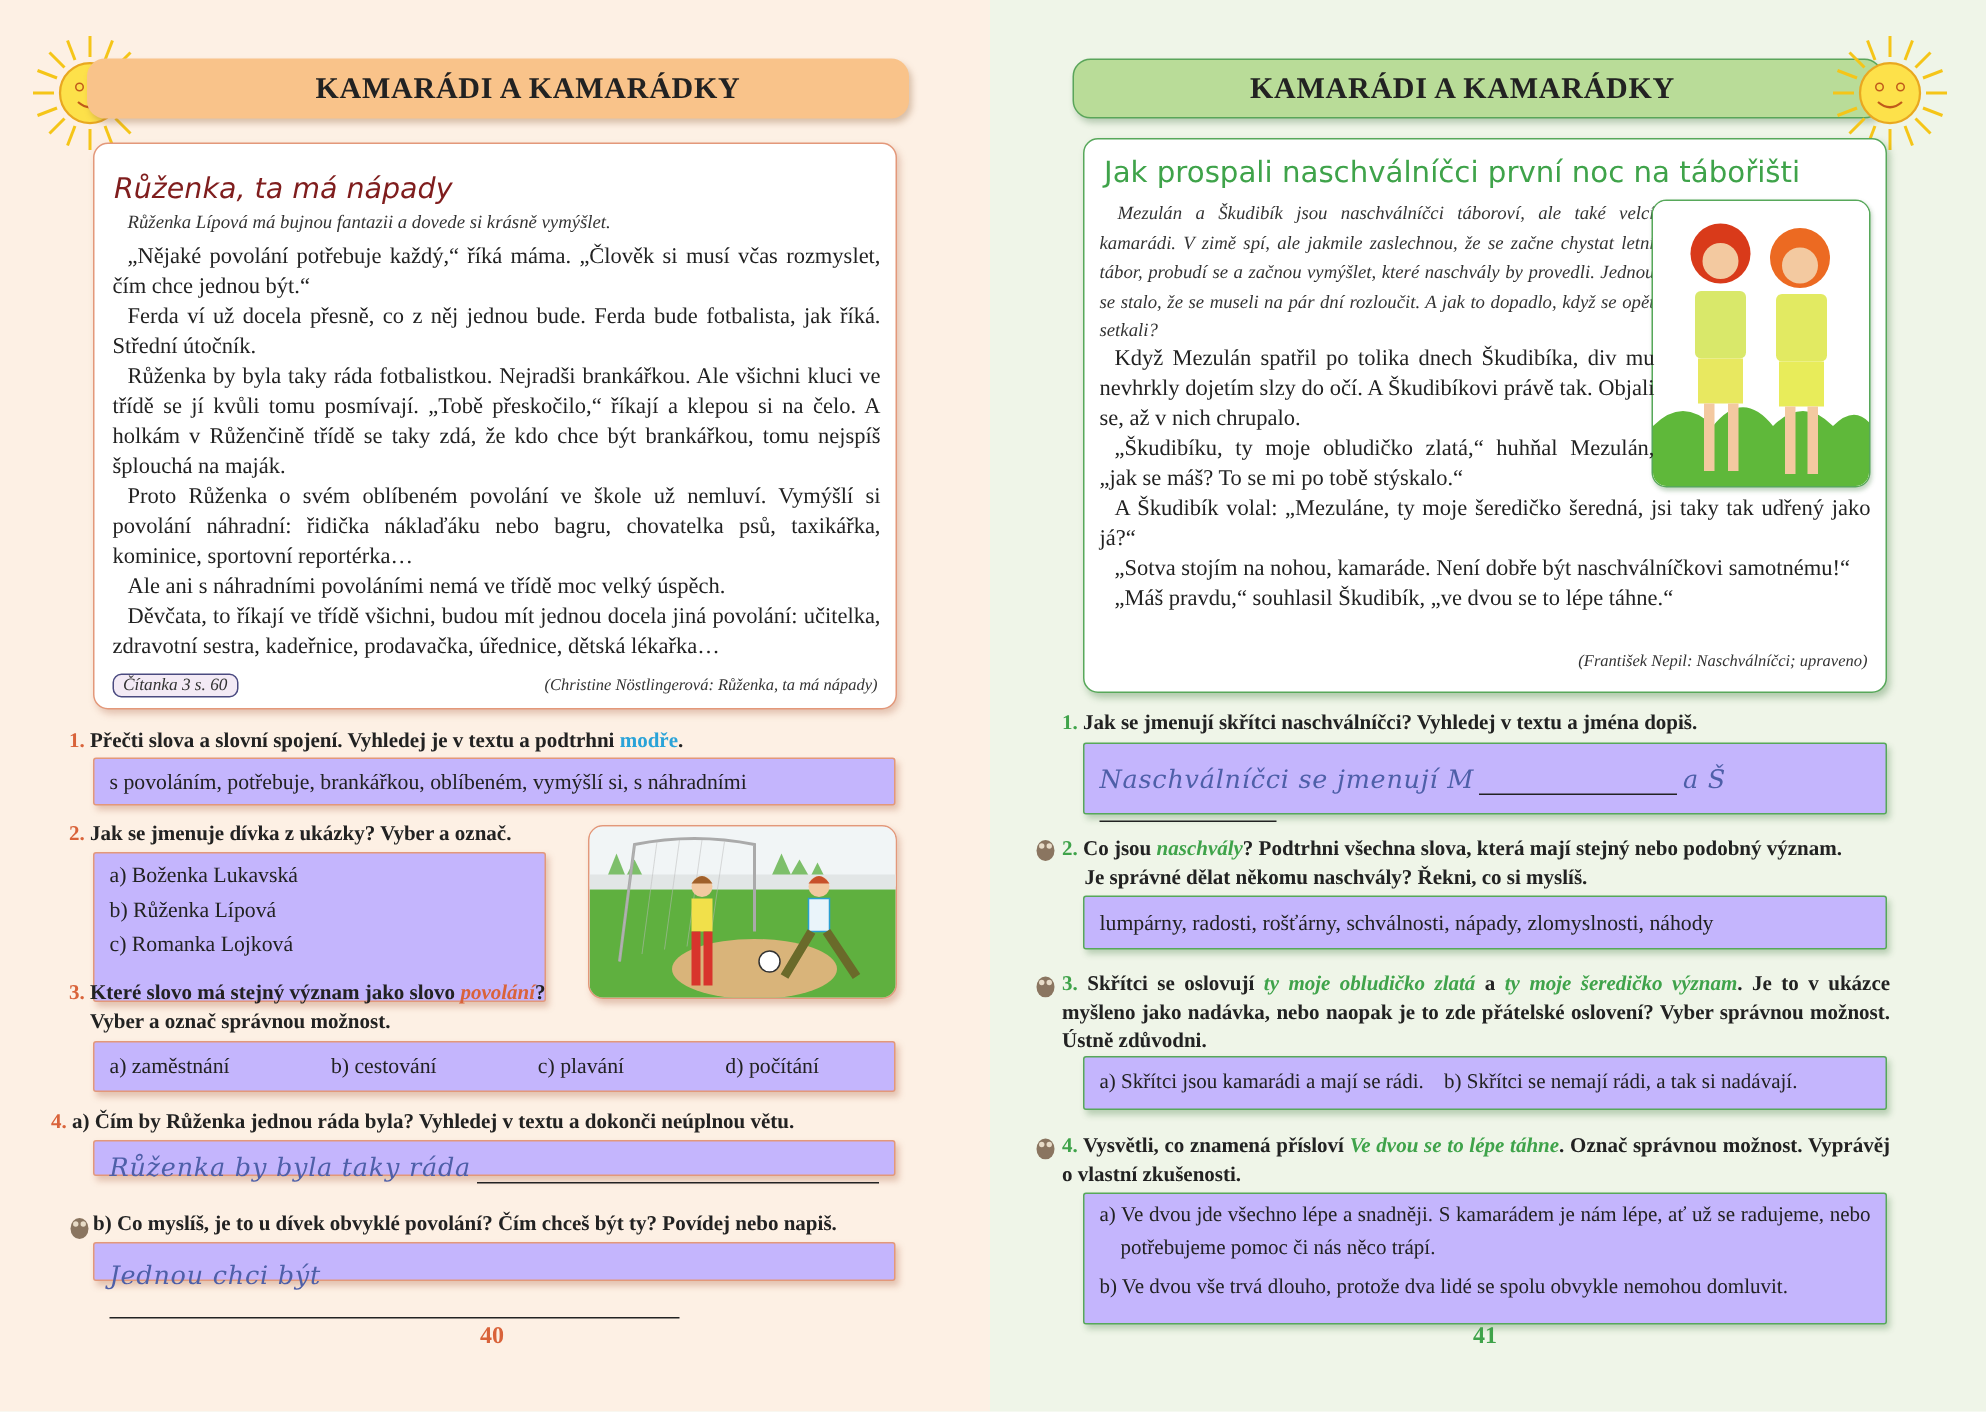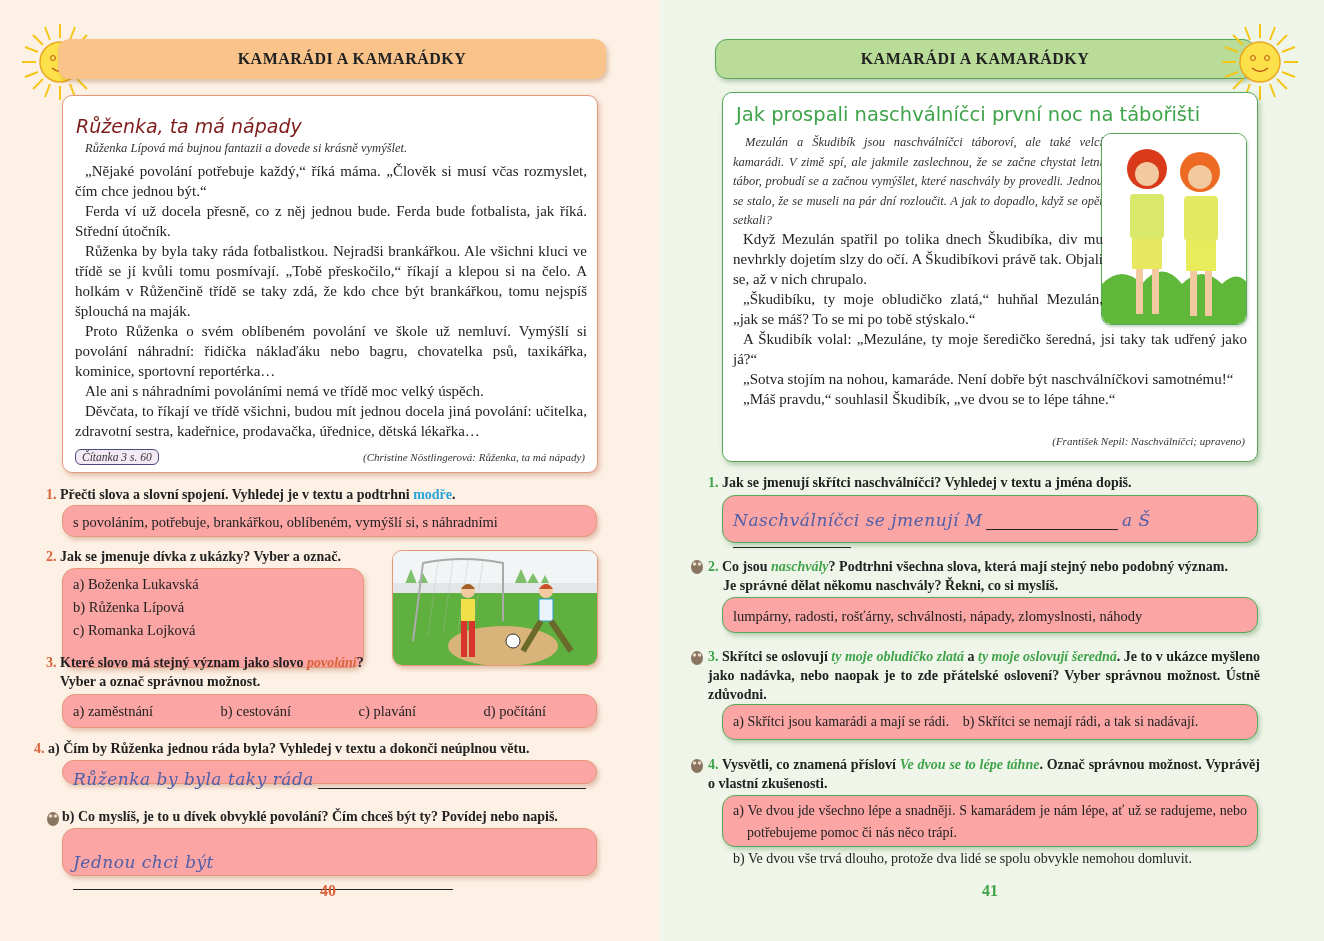--- a/index.html
+++ b/index.html
@@ -7,21 +7,21 @@
   body { font-family: "Liberation Serif", "DejaVu Serif", serif; color: #222; position: relative; }
 
   .page { position: absolute; top: 0; height: 941px; }
   .page-left { left: 0; width: 660px; background: #fdf0e4; }
   .page-right { left: 660px; width: 664px; background: #eff5e8; }
 
   
   .banner {
     position: absolute; top: 39px; height: 40px; border-radius: 12px;
     display: flex; align-items: center; justify-content: center;
-    font-family: "Liberation Serif", serif; font-weight: bold; font-size: 16px; letter-spacing: 0.5px; color: #222;
+    font-family: "Liberation Serif", serif; font-weight: bold; font-size: 20px; letter-spacing: 0.5px; color: #222;
   }
   .banner-left { left: 58px; width: 548px; background: #f9c38a; box-shadow: 2px 3px 4px rgba(150,100,60,0.35); padding-left: 40px; }
   .banner-right { left: 55px; width: 540px; background: #b9dc98; border: 1.5px solid #5aa55a; box-shadow: 2px 3px 4px rgba(60,110,60,0.3); padding-right: 20px; }
 
   .sun { position: absolute; width: 80px; height: 80px; }
   .sun-left { left: 20px; top: 22px; }
   .sun-right { left: 560px; top: 22px; }
 
   
   .story {
@@ -58,21 +58,21 @@
 
   
   .task-q { position: absolute; font-weight: bold; font-size: 14px; line-height: 19px; color: #222; }
   .num-left { color: #d9633a; }
   .num-right { color: #3fa34a; }
   .hl-blue { color: #2aa3d8; }
   .hl-red { color: #d9633a; font-style: italic; }
   .hl-green { color: #3fa34a; font-style: italic; }
 
   .answer-box {
-    position: absolute; background: #fca5a5; border-radius: 13px; font-size: 14.5px; color: #222;
+    position: absolute; background: #c4b5fd; border-radius: 2px; font-size: 14.5px; color: #222;
   }
   .page-left .answer-box { border: 1.5px solid #e3987a; box-shadow: 2px 3px 4px rgba(180,110,80,0.35); }
   .page-right .answer-box { border: 1.5px solid #57a85a; box-shadow: 2px 3px 4px rgba(60,120,60,0.3); }
 
   .opt { line-height: 23px; }
   .row-opts { display: flex; justify-content: space-between; padding: 0 50px 0 10px; line-height: 28px; }
 
   .handwriting {
     font-family: "DejaVu Serif", serif; font-style: italic; color: #4e5fa8; font-size: 17px; letter-spacing: 0.5px;
   }
@@ -203,21 +203,21 @@
     <span class="handwriting">Růženka by byla taky ráda</span>
     <span class="fill-line" style="width:268px;"></span>
   </div>
 
   <svg class="owl" style="left:46px; top:810px;" viewBox="0 0 14 16">
     <ellipse cx="7" cy="9" rx="6" ry="7" fill="#8a7560"></ellipse>
       <circle cx="4.5" cy="6" r="1.8" fill="#e8dcc8"></circle>
       <circle cx="9.5" cy="6" r="1.8" fill="#e8dcc8"></circle>
   </svg>
   <div class="task-q" style="left:62px; top:807px;">b) Co myslíš, je to u dívek obvyklé povolání? Čím chceš být ty? Povídej nebo napiš.</div>
-  <div class="answer-box" style="left:62px; top:828px; width:535px; height:48px; padding:23px 10px 0 10px;">
+  <div class="answer-box" style="left:62px; top:828px; width:535px; height:26px; padding:12px 10px 0 10px;">
     <span class="handwriting">Jednou chci být</span>
     <span class="fill-line" style="width:380px;"></span>
   </div>
 
   <div class="page-number">40</div>
 </div>
 
 <div class="page page-right">
 
   <div class="banner banner-right">KAMARÁDI A KAMARÁDKY</div>
@@ -305,35 +305,35 @@
   </div>
   <div class="answer-box" style="left:62px; top:597px; width:536px; height:36px; padding:8px 10px; line-height:20px;">lumpárny, radosti, rošťárny, schválnosti, nápady, zlomyslnosti, náhody</div>
 
   <svg class="owl" style="left:30px; top:649px;" viewBox="0 0 14 16">
     <ellipse cx="7" cy="9" rx="6" ry="7" fill="#8a7560"></ellipse>
       <circle cx="4.5" cy="6" r="1.8" fill="#e8dcc8"></circle>
       <circle cx="9.5" cy="6" r="1.8" fill="#e8dcc8"></circle>
   </svg>
   <div class="task-q" style="left:48px; top:647px; width:552px; text-align:justify;">
     <span class="num-right">3.</span>
-    <span>Skřítci se oslovují </span><span class="hl-green">ty moje obludičko zlatá</span><span> a </span><span class="hl-green">ty moje oslovují šeredná</span><span>. Je to v ukázce myšleno jako nadávka, nebo naopak je to zde přátelské oslovení? Vyber správnou možnost. Ústně zdůvodni.</span>
+    <span>Skřítci se oslovují </span><span class="hl-green">ty moje obludičko zlatá</span><span> a </span><span class="hl-green">ty moje šeredičko význam</span><span>. Je to v ukázce myšleno jako nadávka, nebo naopak je to zde přátelské oslovení? Vyber správnou možnost. Ústně zdůvodni.</span>
   </div>
   <div class="answer-box" style="left:62px; top:704px; width:536px; height:36px; padding:7px 10px; line-height:20px; font-size:14px;">
     <span>a) Skřítci jsou kamarádi a mají se rádi.</span>
     <span style="padding-left:10px;">b) Skřítci se nemají rádi, a tak si nadávají.</span>
   </div>
 
   <svg class="owl" style="left:30px; top:757px;" viewBox="0 0 14 16">
     <ellipse cx="7" cy="9" rx="6" ry="7" fill="#8a7560"></ellipse>
       <circle cx="4.5" cy="6" r="1.8" fill="#e8dcc8"></circle>
       <circle cx="9.5" cy="6" r="1.8" fill="#e8dcc8"></circle>
   </svg>
   <div class="task-q" style="left:48px; top:755px; width:552px; text-align:justify;">
     <span class="num-right">4.</span>
     <span>Vysvětli, co znamená přísloví </span><span class="hl-green">Ve dvou se to lépe táhne</span><span>. Označ správnou možnost. Vyprávěj o vlastní zkušenosti.</span>
   </div>
-  <div class="answer-box" style="left:62px; top:795px; width:536px; height:52px; padding:4px 10px; font-size:14px; line-height:22px;">
+  <div class="answer-box" style="left:62px; top:795px; width:536px; height:88px; padding:4px 10px; font-size:14px; line-height:22px;">
     <div style="padding-left:14px; text-indent:-14px; text-align:justify;">a) Ve dvou jde všechno lépe a snadněji. S kamarádem je nám lépe, ať už se radujeme, nebo potřebujeme pomoc či nás něco trápí.</div>
     <div style="margin-top:4px;">b) Ve dvou vše trvá dlouho, protože dva lidé se spolu obvykle nemohou domluvit.</div>
   </div>
 
   <div class="page-number">41</div>
 </div>
 
 </body></html>

